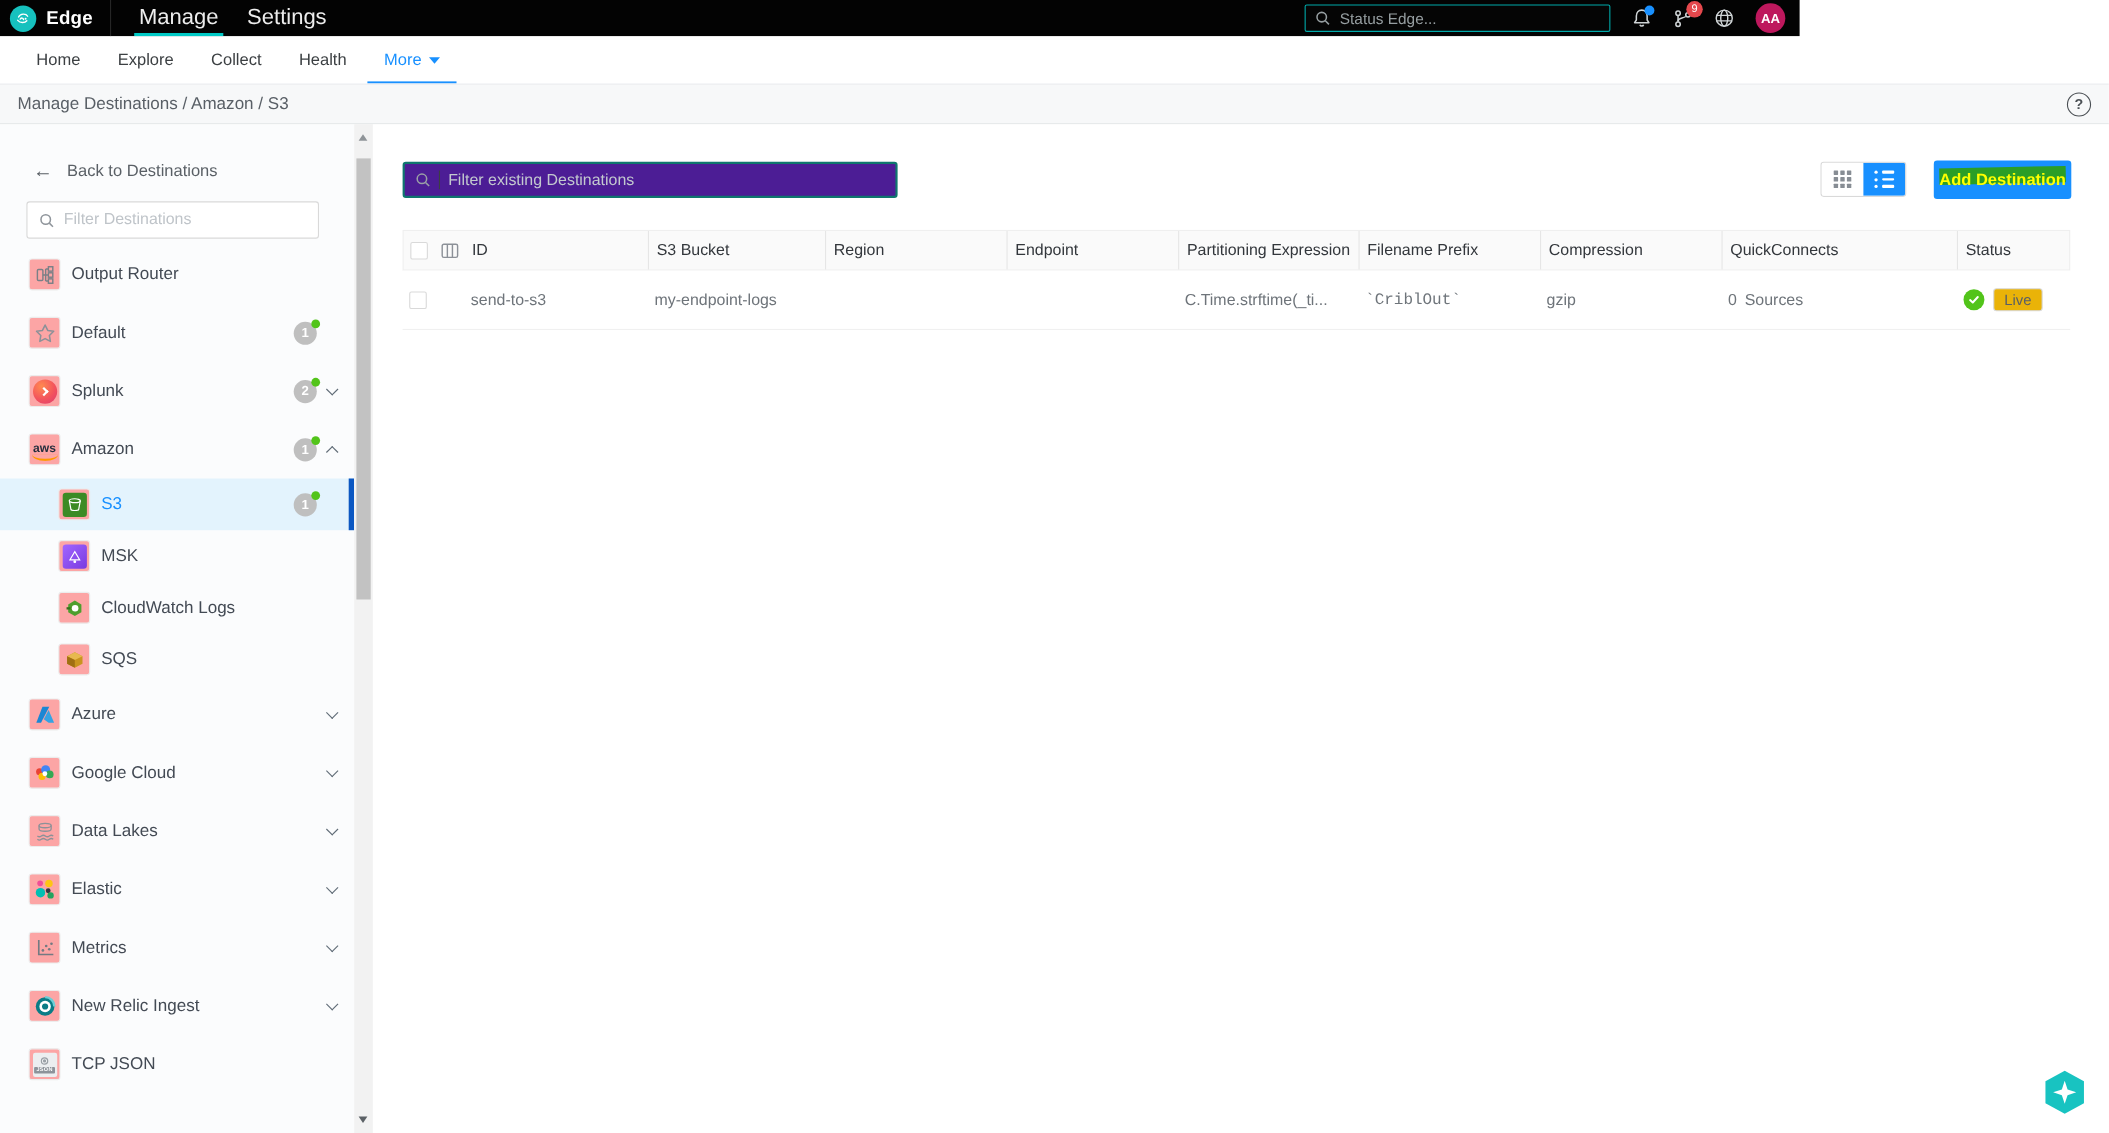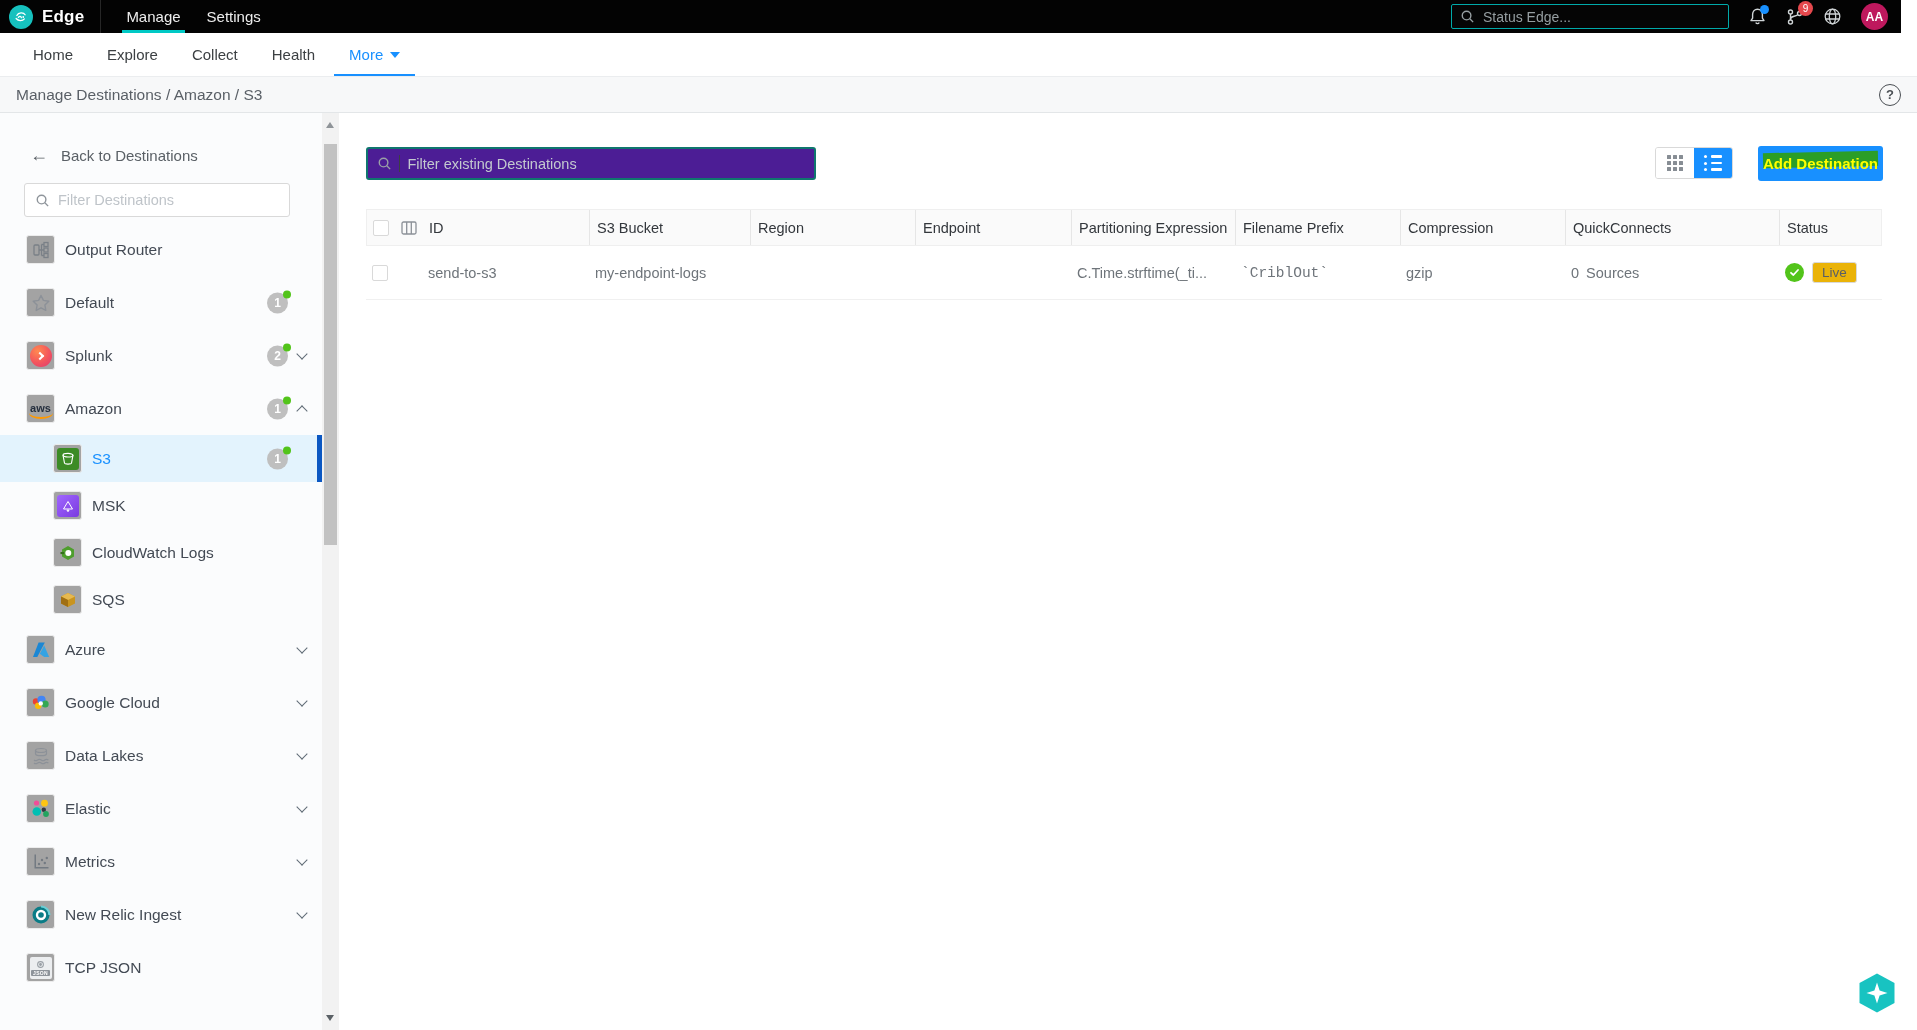--- a/index.html
+++ b/index.html
@@ -1,29 +1,29 @@
 <!DOCTYPE html>
 <html><head>
 <meta charset="utf-8">
 <style>
   * { margin:0; padding:0; box-sizing:border-box; }
   html,body { width:1917px; height:1030px; overflow:hidden; background:#fff;
     font-family:"Liberation Sans", sans-serif; }
 
   
-  .topbar { position:absolute; top:0; left:0; width:1901px; height:33px; background:#030303;
+  .topbar { position:absolute; top:0; left:0; width:1636px; height:33px; background:#030303;
     display:flex; align-items:center; color:#fff; }
   .logo-area { display:flex; align-items:center; gap:9px; padding:0 16px 0 9px; height:100%;
     border-right:1px solid #262626; }
   .logo-circle { width:24px; height:24px; border-radius:50%; background:#16c1be;
     display:flex; align-items:center; justify-content:center; }
   .product-name { font-size:17px; font-weight:bold; letter-spacing:.2px; }
   .top-nav { display:flex; height:100%; margin-left:12px; }
   .top-nav-item { position:relative; display:flex; align-items:center; padding:0 13px;
-    font-size:15px; color:#ededed; cursor:pointer; }
+    font-size:20px; color:#ededed; cursor:pointer; }
   .top-nav-item.active::after { content:""; position:absolute; left:9px; right:9px; bottom:0;
     height:3px; background:#00c9c5; }
   .top-right { margin-left:auto; display:flex; align-items:center; gap:19px; padding-right:13px; }
   .search-box { width:278px; height:25px; border:1px solid #00a9a9; border-radius:2px;
     background:#050505; display:flex; align-items:center; gap:8px; padding:0 8px;
     color:#969ea1; font-size:14px; cursor:text; }
   .icon-wrap { position:relative; display:flex; }
   .dot-blue { position:absolute; top:-2px; right:-2px; width:9px; height:9px; border-radius:50%;
     background:#1890ff; }
   .badge-red { position:absolute; top:-7px; right:-9px; min-width:15px; height:15px;
@@ -59,21 +59,21 @@
   .side-filter { margin:19px 32px 6px 24px; height:34px; border:1px solid #d9d9d9; border-radius:3px;
     background:#fff; display:flex; align-items:center; gap:8px; padding:0 10px; color:#bfc4c9;
     font-size:14.5px; cursor:text; }
   .side-list { margin-top:0; }
   .side-item { position:relative; height:53px; display:flex; align-items:center; padding-left:26px;
     cursor:pointer; }
   .side-item.sub { height:47px; padding-left:53px; }
   .side-item.selected { background:#e3f3fd; }
   .side-item.selected::after { content:""; position:absolute; right:0; top:0; bottom:0; width:5px;
     background:#0b57c2; }
-  .dest-iconbox { width:29px; height:29px; background:#a3a3a3; border:1px solid #ececec; border-radius:3px;
+  .dest-iconbox { width:29px; height:29px; background:#fca5a5; border:1px solid #ececec; border-radius:3px;
     display:flex; align-items:center; justify-content:center; margin-right:10px; flex:none; }
   .side-label { font-size:15.5px; color:#434a54; white-space:nowrap; }
   .side-item.selected .side-label { color:#1890ff; }
   .badge-wrap { position:absolute; right:34px; top:50%; transform:translateY(-50%); }
   .badge-gray { width:21px; height:21px; border-radius:50%; background:#bfbfbf; color:#fff;
     font-size:12px; font-weight:bold; display:flex; align-items:center; justify-content:center; }
   .dot-green { position:absolute; top:-2px; right:-3px; width:8px; height:8px; border-radius:50%;
     background:#52c41a; }
   .chev { position:absolute; right:16px; width:8px; height:8px; border-right:1.6px solid #5f6b76;
     border-bottom:1.6px solid #5f6b76; }

